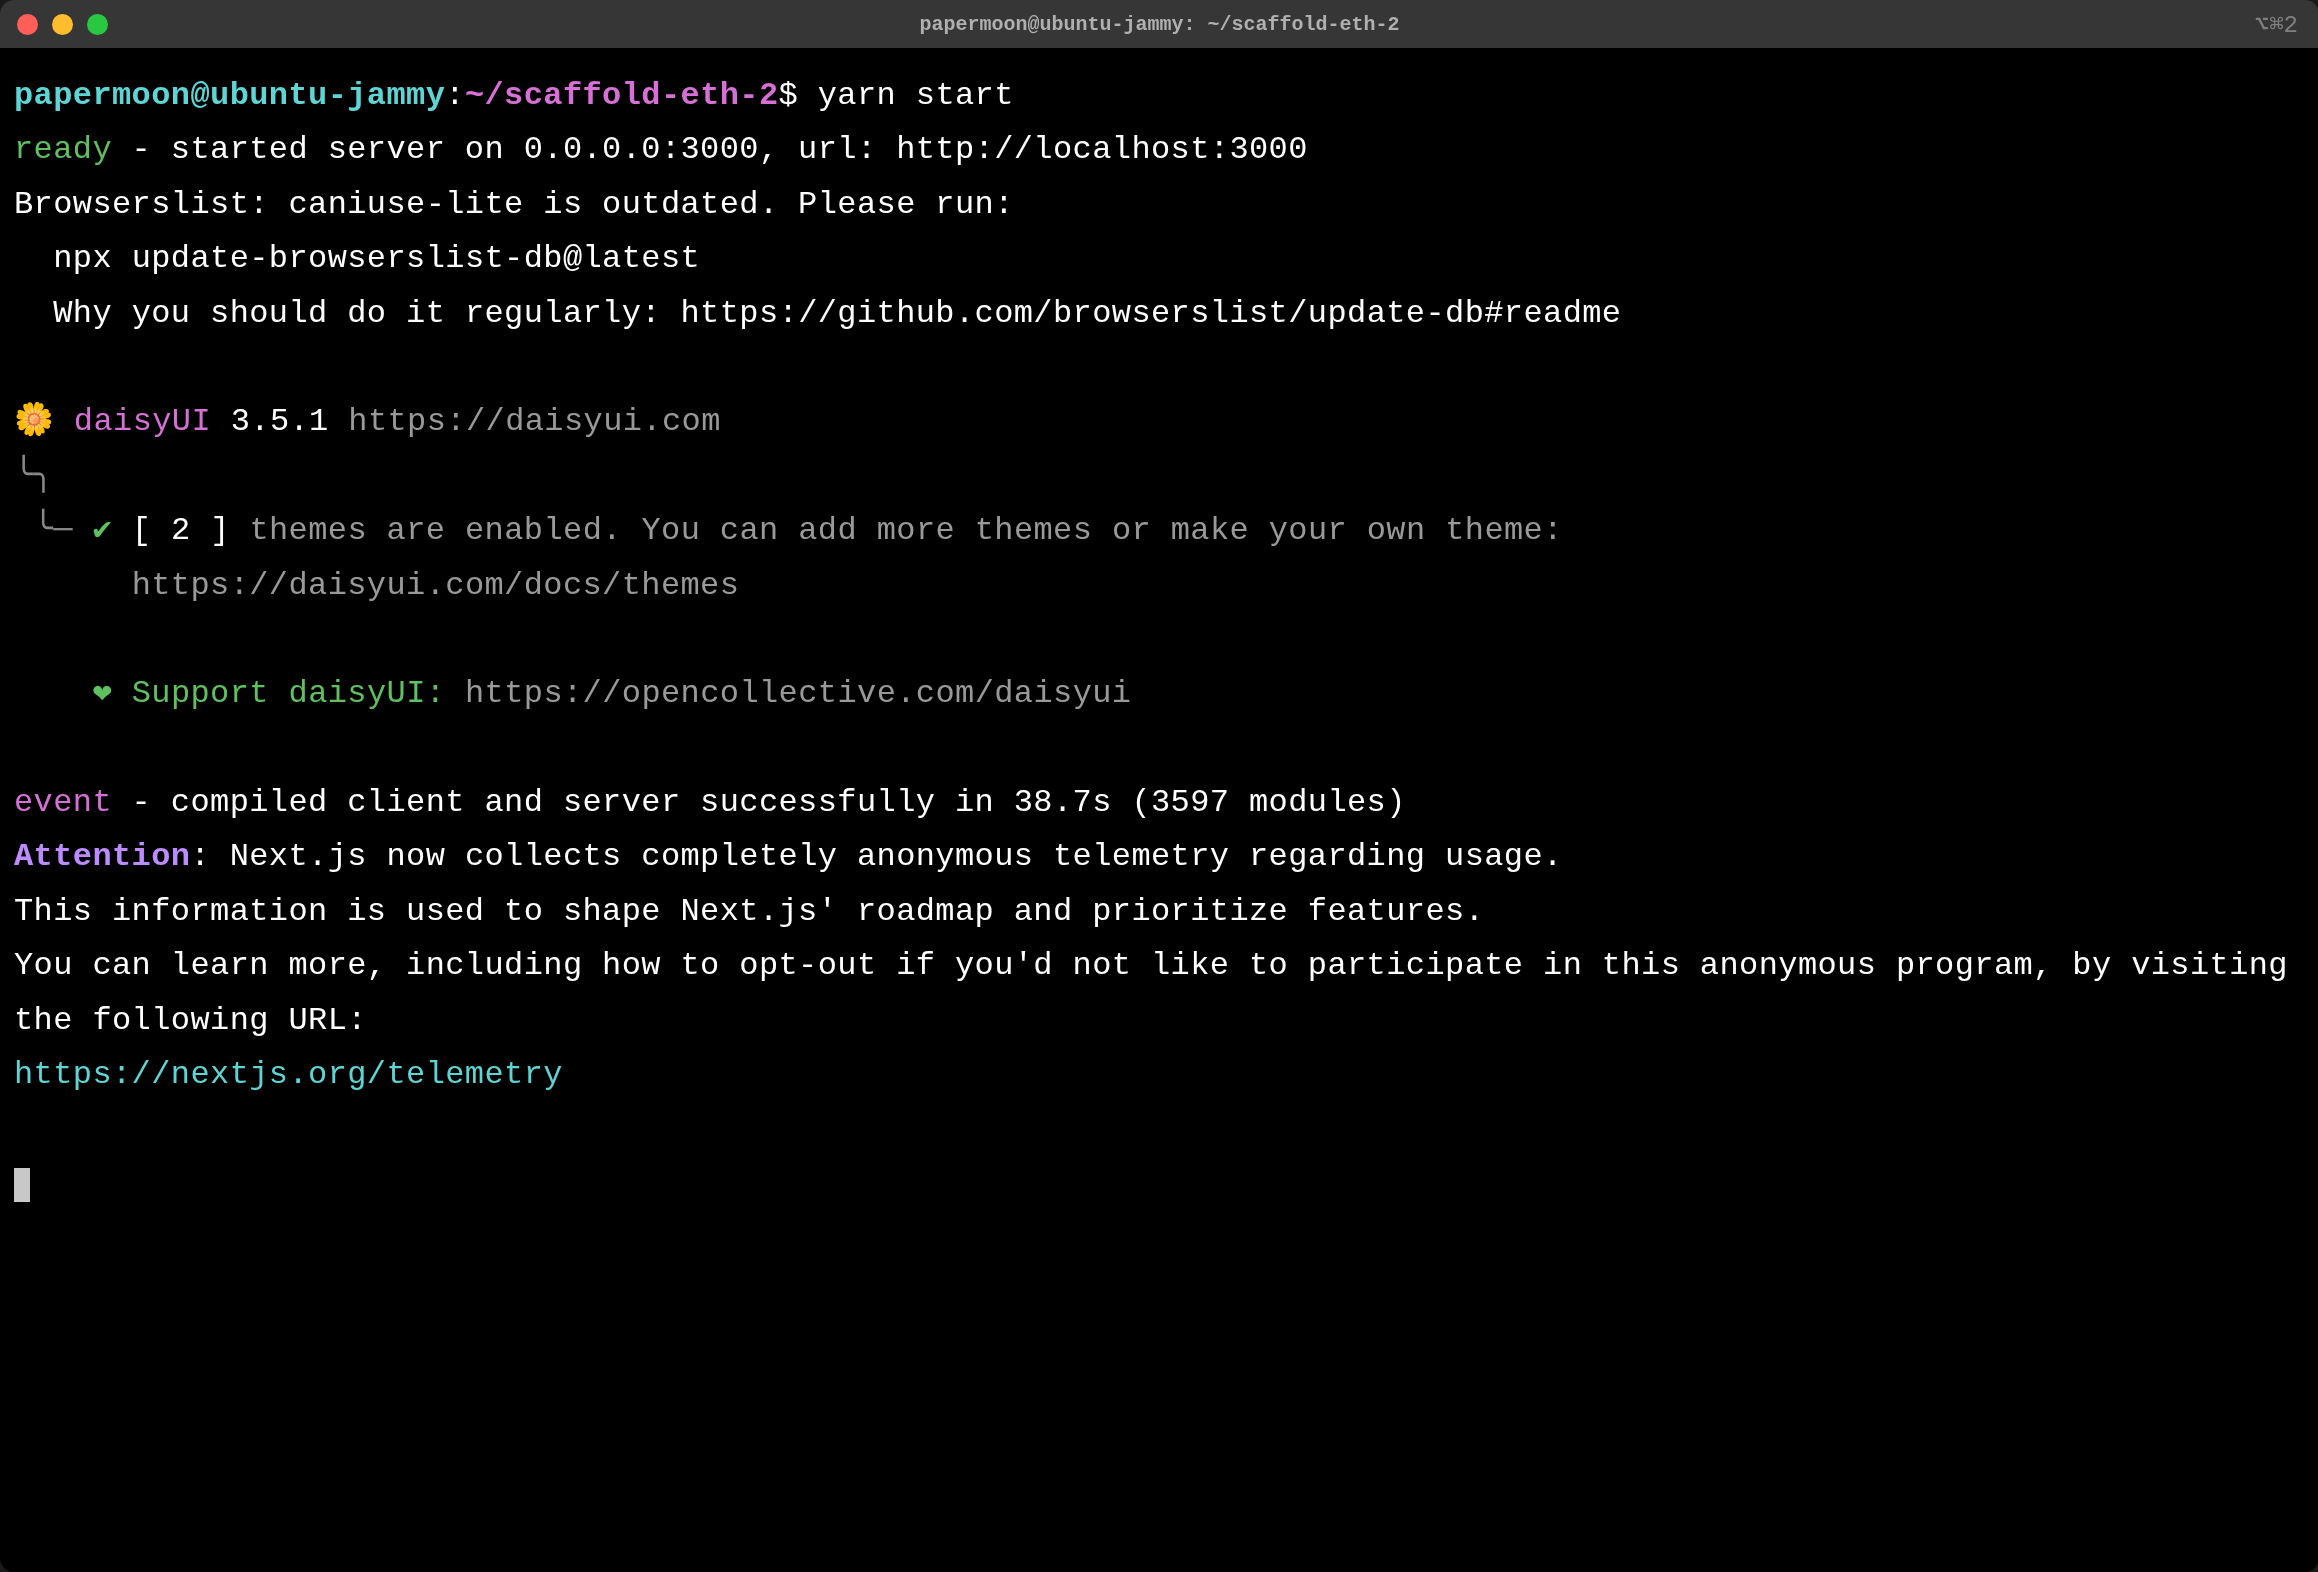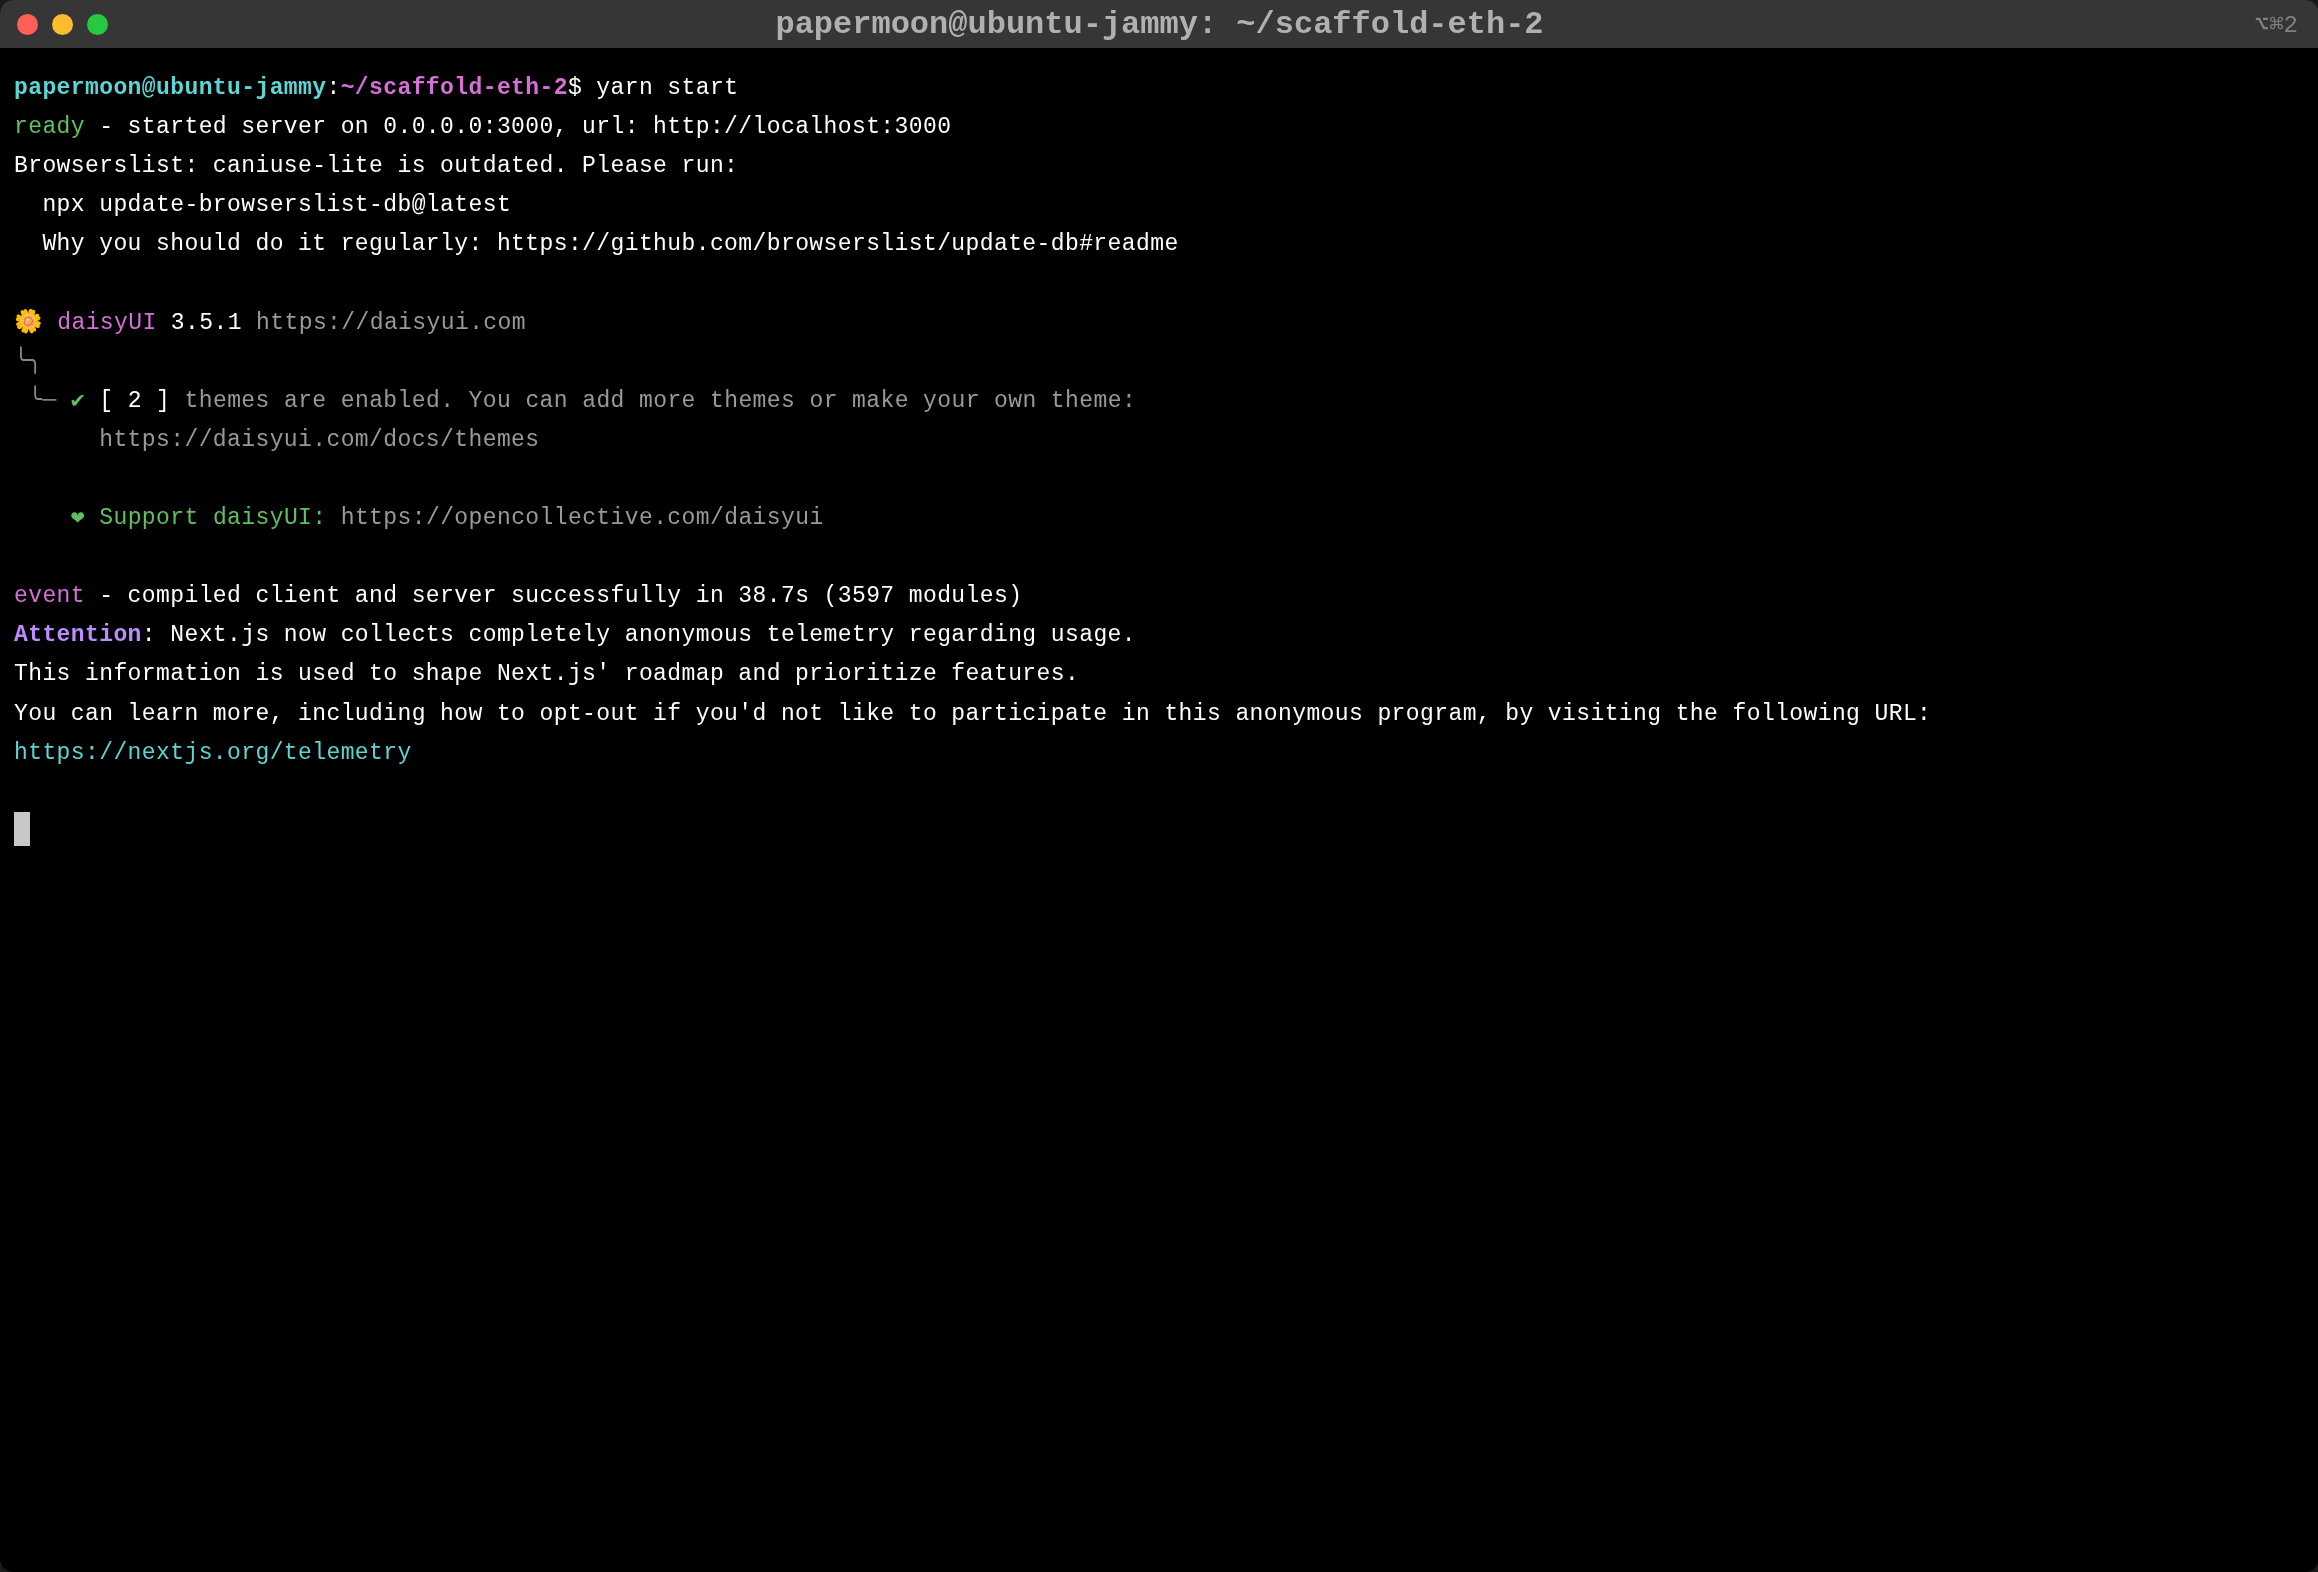--- a/index.html
+++ b/index.html
@@ -41,33 +41,33 @@
       border-radius: 50%;
     }
     .tl-close { background: #ff5f57; }
     .tl-min { background: #febc2e; }
     .tl-max { background: #28c840; }
     .title {
       position: absolute;
       left: 50%;
       transform: translateX(-50%);
       color: #b0b0b0;
-      font-size: 32px;
+      font-size: 20px;
       font-weight: 600;
     }
     .title-shortcut {
       position: absolute;
       right: 21px;
       color: #808080;
       font-size: 24px;
     }
     .terminal-body {
       flex: 1;
       padding: 21px 14px;
-      font-size: 23px;
+      font-size: 32px;
       line-height: 1.7;
       color: #ffffff;
       white-space: pre-wrap;
       word-break: break-all;
       letter-spacing: 0.4px;
     }
     .c-cyan { color: #5dd5d5; }
     .c-magenta { color: #d670d6; }
     .c-white { color: #ffffff; }
     .c-gray { color: #999999; }

